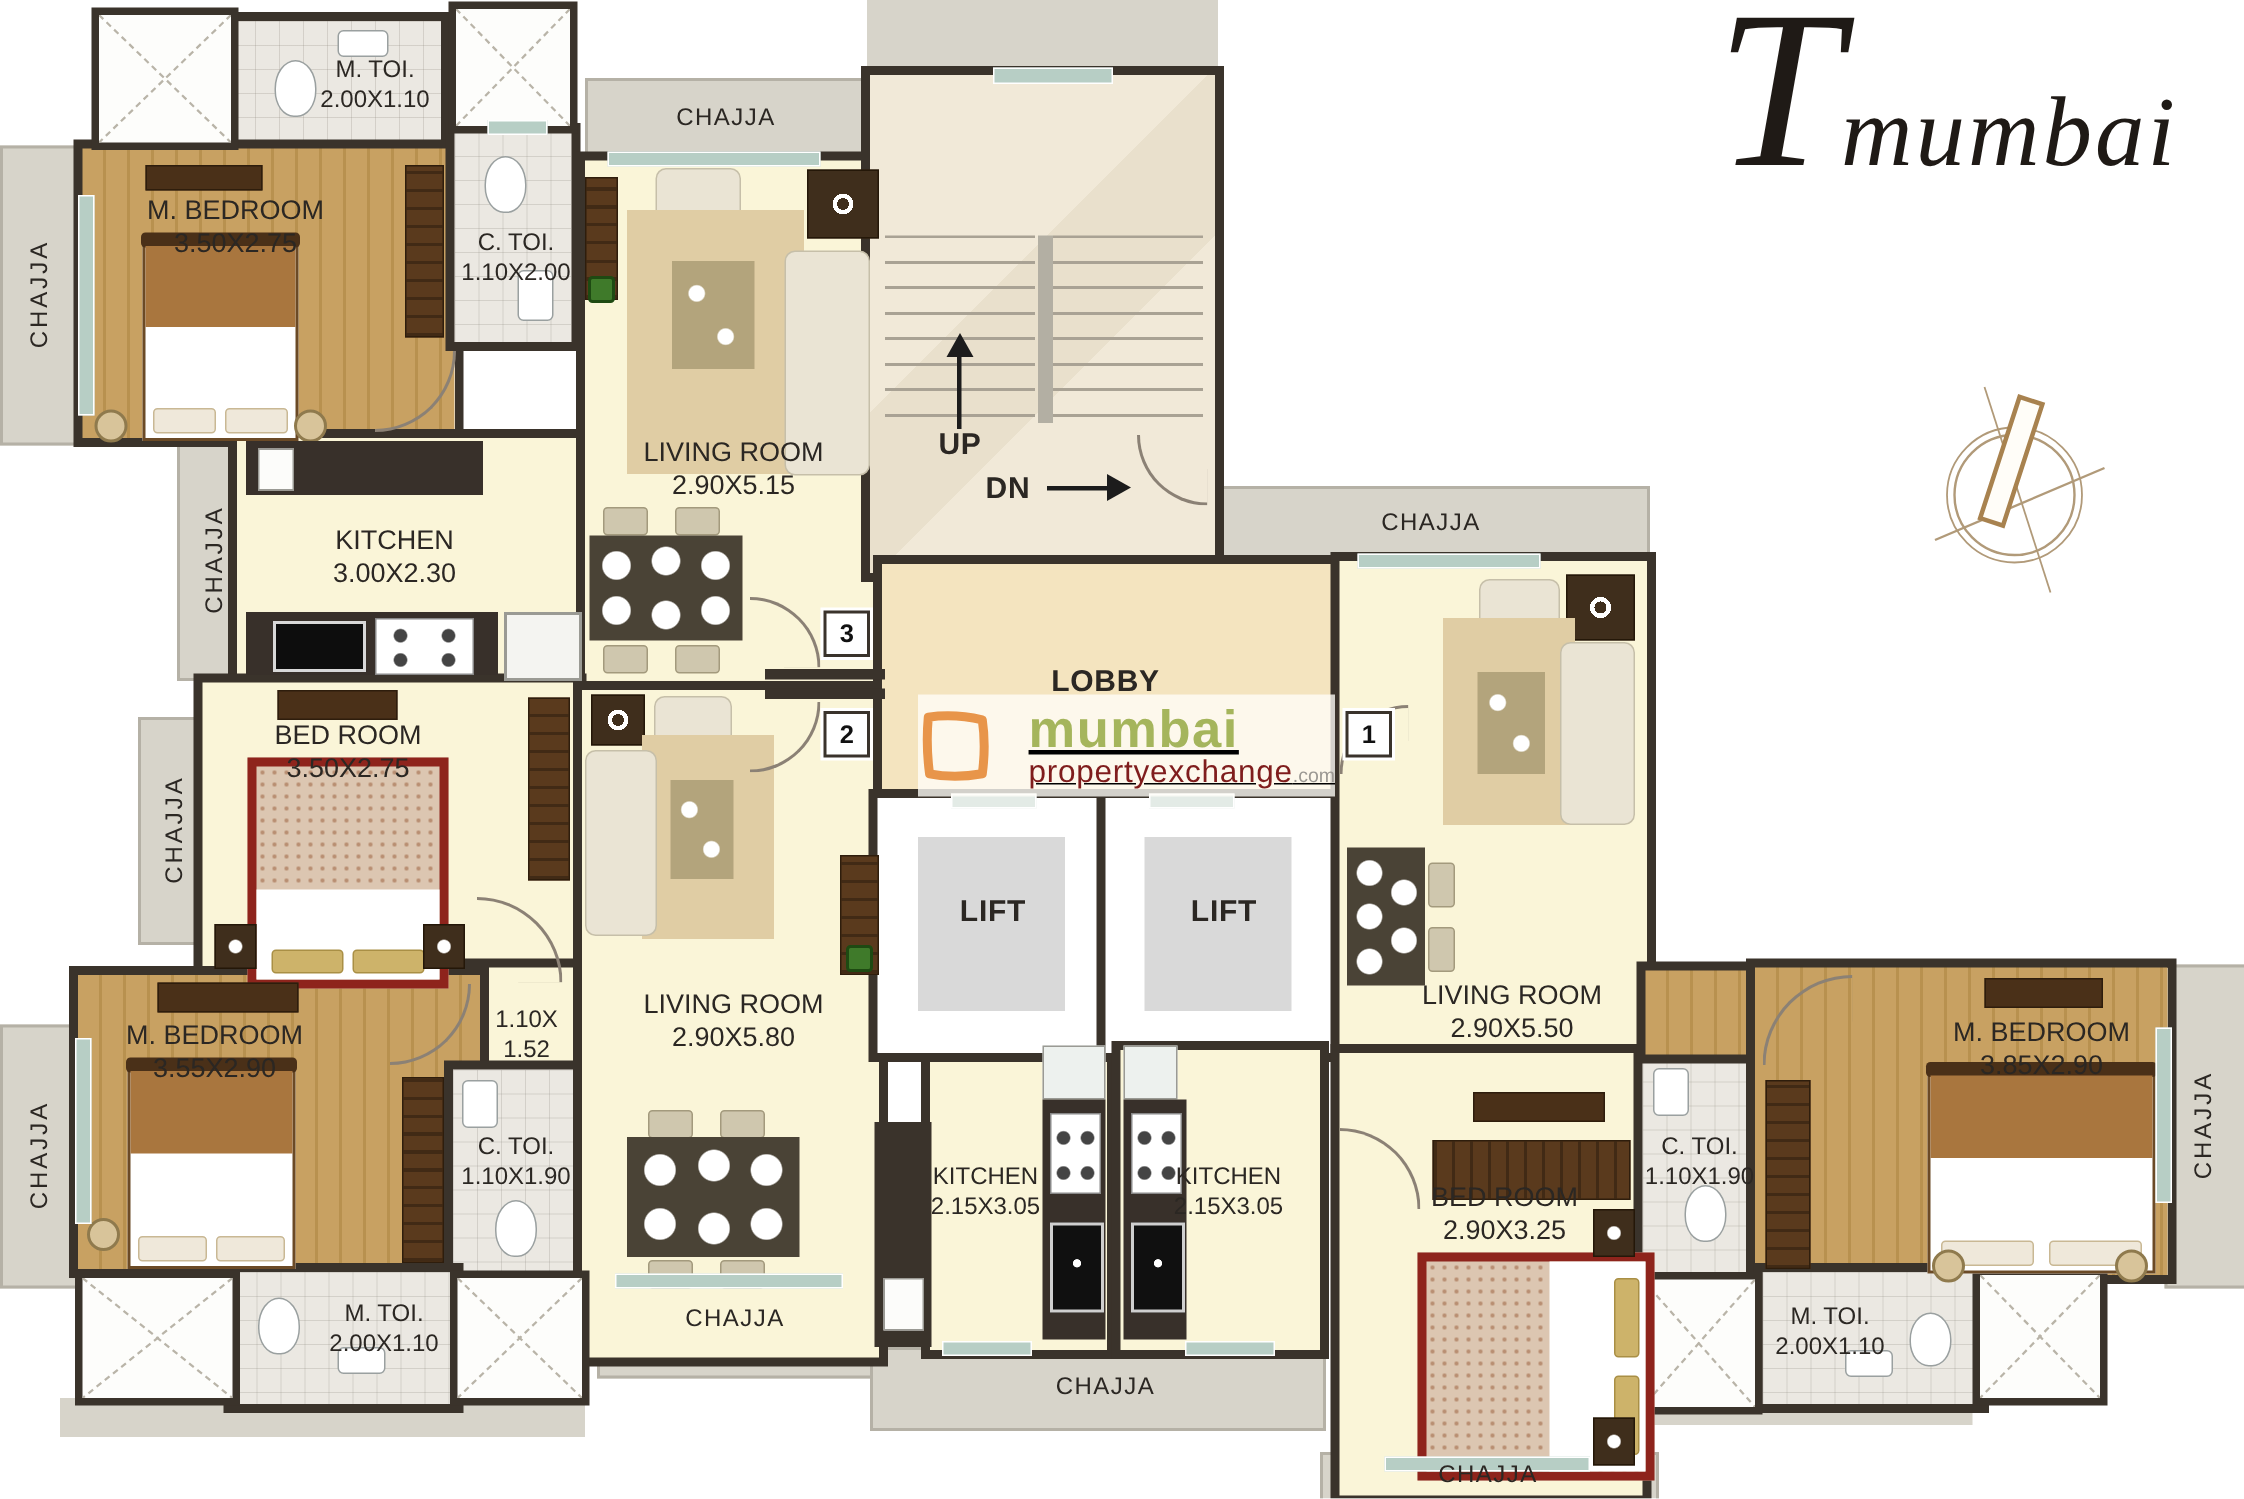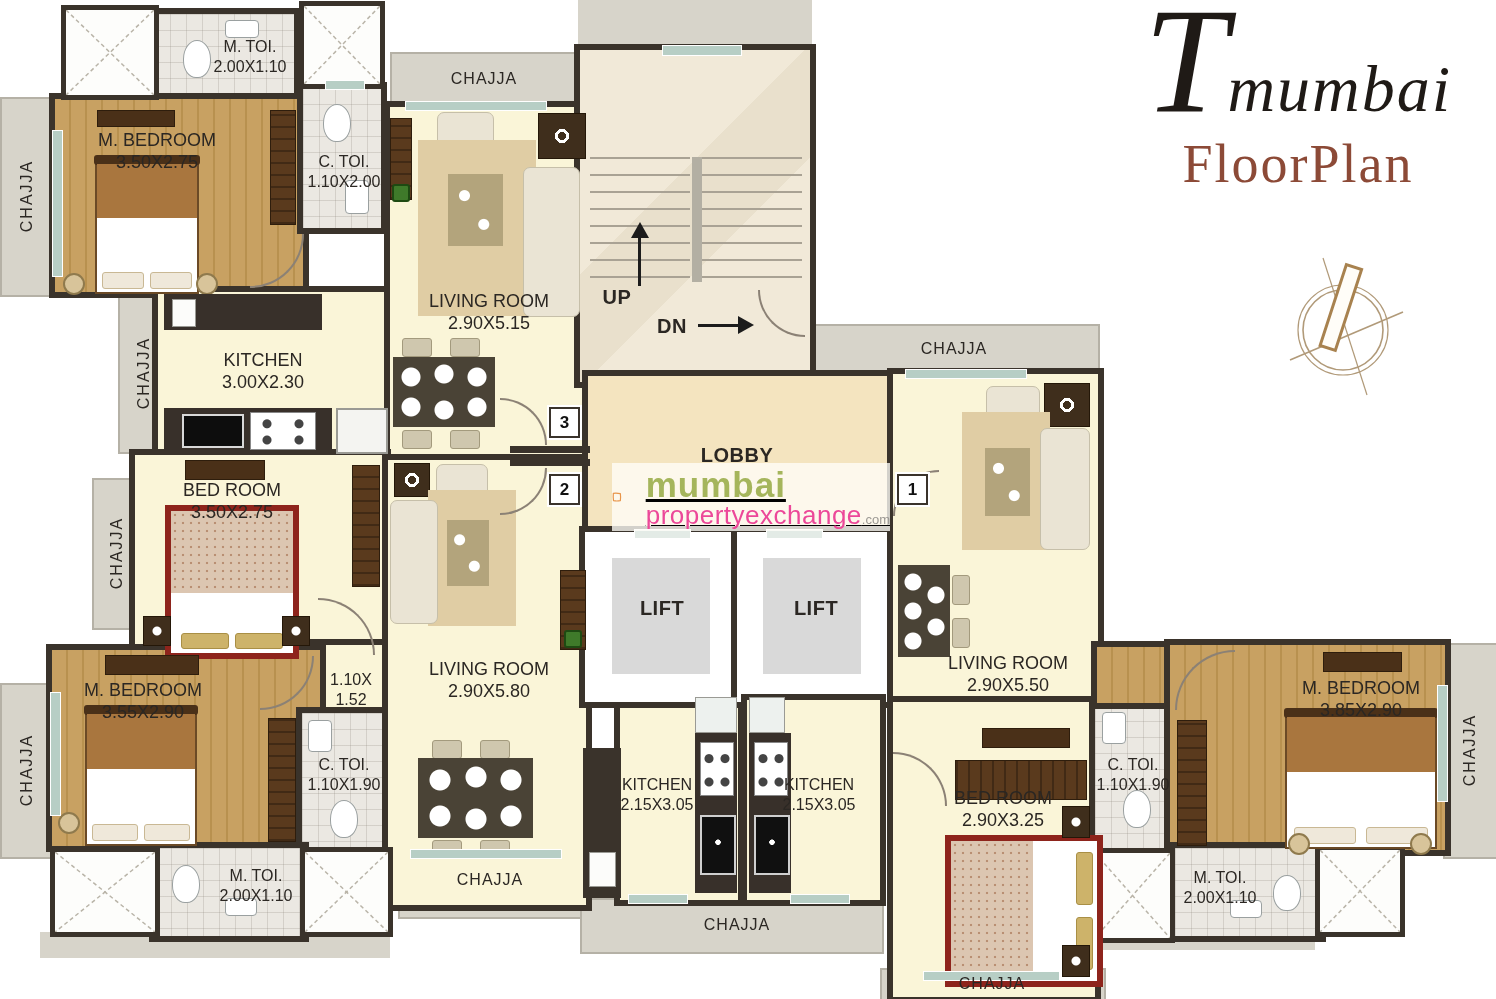--- a/index.html
+++ b/index.html
@@ -82,21 +82,21 @@
   .title-wrap{position:absolute;left:1100px;top:0px;width:396px;text-align:center;z-index:50;}
   .t-line1{font-family:"Liberation Serif",serif;font-style:italic;color:#1f1a16;}
   .t-swash{font-size:150px;line-height:.8;}
   .t-rest{font-size:66px;letter-spacing:2px;}
   .t-line2{font-family:"Liberation Serif",serif;font-size:54px;color:#8c4a37;margin-top:6px;letter-spacing:2px;}
   
   .wm{position:absolute;left:612px;top:463px;width:278px;height:68px;background:rgba(255,254,248,.78);
       z-index:60;display:flex;align-items:center;}
   .wm-text{margin-left:24px;line-height:1;text-decoration:underline;}
   .wm-brand{font-size:35px;font-weight:bold;color:#a5b55c;letter-spacing:1px;display:block;}
-  .wm-domain{font-size:26px;color:#ec4899;letter-spacing:.5px;}
+  .wm-domain{font-size:21px;color:#7f1d1d;letter-spacing:.5px;}
   .wm-tld{font-size:13px;color:#9b9893;}
 </style>
 </head>
 <body>
 
 <div class="stage">
 
   <div class="chajja" style="left:0;top:97px;width:52px;height:196px;"></div>
   <div class="chajja" style="left:390px;top:52px;width:186px;height:53px;"></div>
   <div class="chajja" style="left:578px;top:0;width:234px;height:50px;border:none;"></div>
@@ -375,26 +375,25 @@
   <div class="lbl vert" style="left:27px;top:770px;">CHAJJA</div>
   <div class="lbl" style="left:490px;top:880px;letter-spacing:1px;">CHAJJA</div>
   <div class="lbl" style="left:737px;top:925px;letter-spacing:1px;">CHAJJA</div>
   <div class="lbl" style="left:992px;top:984px;letter-spacing:1px;">CHAJJA</div>
   <div class="lbl vert" style="left:1470px;top:750px;">CHAJJA</div>
   <div class="lbl" style="left:954px;top:349px;letter-spacing:1px;">CHAJJA</div>
 
   <div class="lbl big" style="left:737px;top:455px;">LOBBY</div>
   <div class="lbl big" style="left:662px;top:608px;">LIFT</div>
   <div class="lbl big" style="left:816px;top:608px;">LIFT</div>
-  <div class="lbl big" style="left:617px;top:297px;text-align:right;">UP</div>
+  <div class="lbl big" style="left:640px;top:297px;text-align:right;">UP</div>
   <div class="lbl big" style="left:672px;top:326px;">DN</div>
 
   <div class="title-wrap">
     <div class="t-line1"><span class="t-swash">T</span><span class="t-rest">mumbai</span></div>
-    <div class="t-line2">FloorPlan</div>
   </div>
 
   <svg class="abs" style="left:1285px;top:250px;" width="120" height="150" viewBox="0 0 120 150">
     <circle cx="58" cy="80" r="40" fill="none" stroke="#b19a79" stroke-width="1.6"></circle>
     <circle cx="58" cy="80" r="45" fill="none" stroke="#b19a79" stroke-width="1.2"></circle>
     <line x1="5" y1="110" x2="118" y2="62" stroke="#b19a79" stroke-width="1.6"></line>
     <line x1="38" y1="8" x2="82" y2="145" stroke="#b19a79" stroke-width="1.2"></line>
     <rect x="48" y="15" width="16" height="85" fill="#fffdf8" stroke="#a8824f" stroke-width="3" transform="rotate(18 56 57)"></rect>
   </svg>
 

